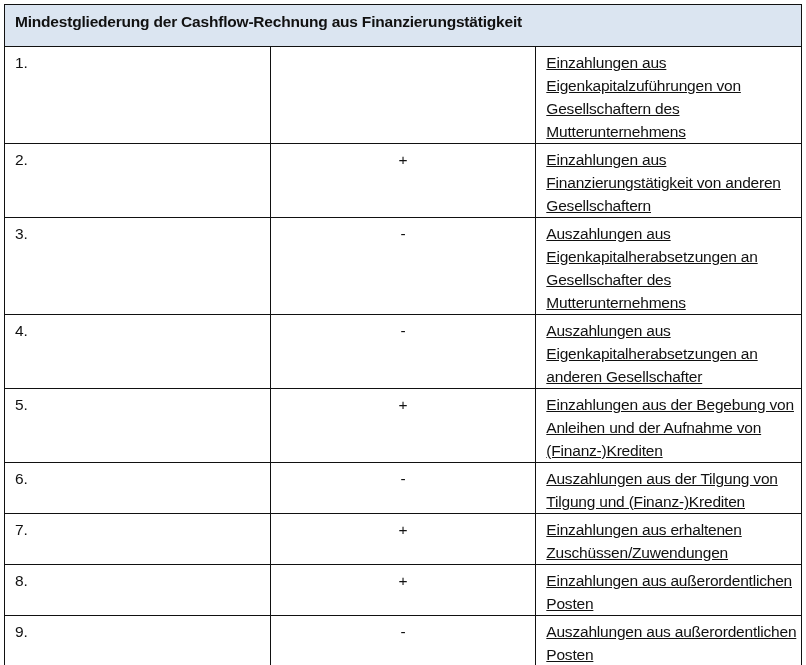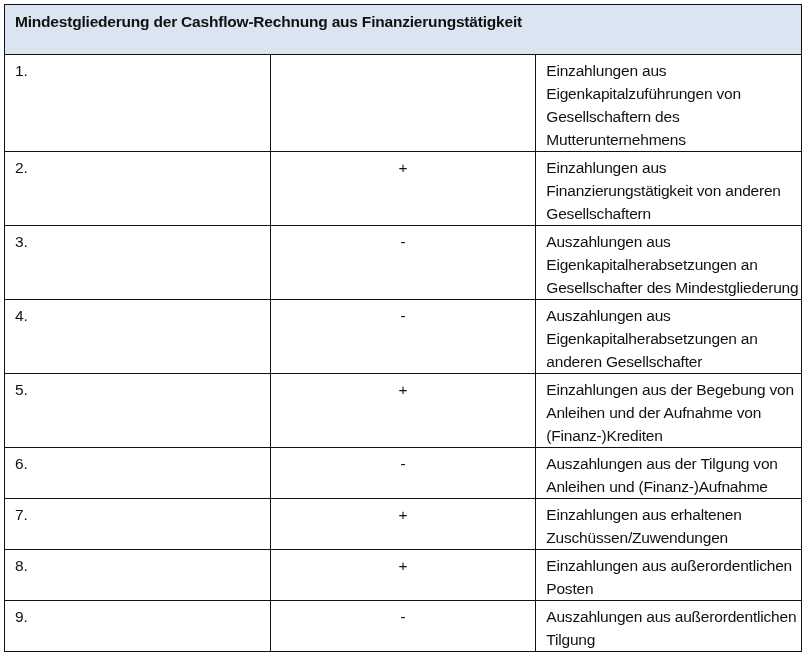--- a/index.html
+++ b/index.html
@@ -25,30 +25,30 @@
     }
     table.cf td, table.cf th {
       border: 1.5px solid #111111;
       vertical-align: top;
       padding: 0;
       font-size: 15.5px;
       line-height: 23px;
     }
     .hdr {
       background: #dbe5f1;
-      height: 50px;
+      height: 42px;
       text-align: left;
       font-weight: bold;
       padding: 5px 0 0 10px !important;
       box-sizing: border-box;
       letter-spacing: -0.2px;
     }
     .c-num { width: 56px; padding: 4px 0 0 10px !important; box-sizing: border-box; }
     .c-op  { width: 48px; text-align: center; padding-top: 4px !important; }
-    .c-txt { padding: 4px 0 0 10px !important; letter-spacing: -0.2px; }
+    .c-txt { padding: 4px 0 0 10px !important; letter-spacing: -0.2px; text-decoration: underline; }
     tr.r1 td { height: 64px; box-sizing: border-box; }
     tr.r2 td { height: 42px; box-sizing: border-box; }
   </style>
 </head>
 <body>
 
 <table class="cf">
   <thead>
     <tr>
       <th class="hdr" colspan="3">Mindestgliederung der Cashflow-Rechnung aus Finanzierungstätigkeit</th>
@@ -61,47 +61,47 @@
       <td class="c-txt"><span>Einzahlungen aus Eigenkapitalzuführungen von Gesellschaftern  des Mutterunternehmens</span></td>
     </tr>
     <tr class="r2">
       <td class="c-num">2.</td>
       <td class="c-op">+</td>
       <td class="c-txt">Einzahlungen aus Finanzierungstätigkeit von anderen Gesellschaftern</td>
     </tr>
     <tr class="r1">
       <td class="c-num">3.</td>
       <td class="c-op">-</td>
-      <td class="c-txt">Auszahlungen aus Eigenkapitalherabsetzungen  an Gesellschafter  des Mindestgliederung</td>
+      <td class="c-txt">Auszahlungen aus Eigenkapitalherabsetzungen  an Gesellschafter  des Mutterunternehmens</td>
     </tr>
     <tr class="r2">
       <td class="c-num">4.</td>
       <td class="c-op">-</td>
       <td class="c-txt">Auszahlungen aus Eigenkapitalherabsetzungen  an anderen Gesellschafter</td>
     </tr>
     <tr class="r1">
       <td class="c-num">5.</td>
       <td class="c-op">+</td>
       <td class="c-txt">Einzahlungen aus der Begebung von Anleihen und der Aufnahme von (Finanz-)Krediten</td>
     </tr>
     <tr class="r2">
       <td class="c-num">6.</td>
       <td class="c-op">-</td>
-      <td class="c-txt">Auszahlungen aus der Tilgung von Anleihen und (Finanz-)Aufnahme</td>
+      <td class="c-txt">Auszahlungen aus der Tilgung von Tilgung und (Finanz-)Krediten</td>
     </tr>
     <tr class="r2">
       <td class="c-num">7.</td>
       <td class="c-op">+</td>
       <td class="c-txt">Einzahlungen aus erhaltenen Zuschüssen/Zuwendungen</td>
     </tr>
     <tr class="r2">
       <td class="c-num">8.</td>
       <td class="c-op">+</td>
       <td class="c-txt">Einzahlungen aus außerordentlichen  Posten</td>
     </tr>
     <tr class="r2">
       <td class="c-num">9.</td>
       <td class="c-op">-</td>
-      <td class="c-txt">Auszahlungen aus außerordentlichen Tilgung</td>
+      <td class="c-txt">Auszahlungen aus außerordentlichen Posten</td>
     </tr>
 
   </tbody>
 </table>
 
 </body></html>

